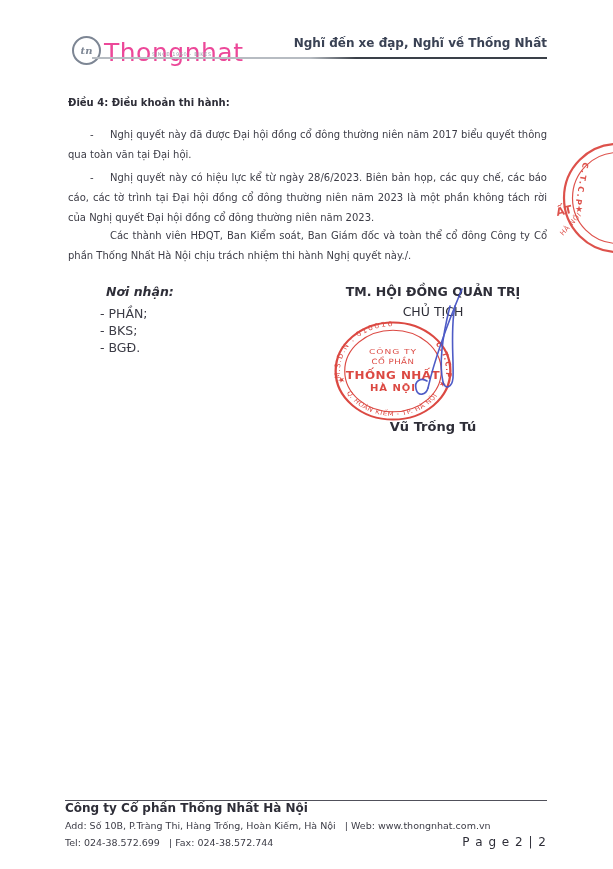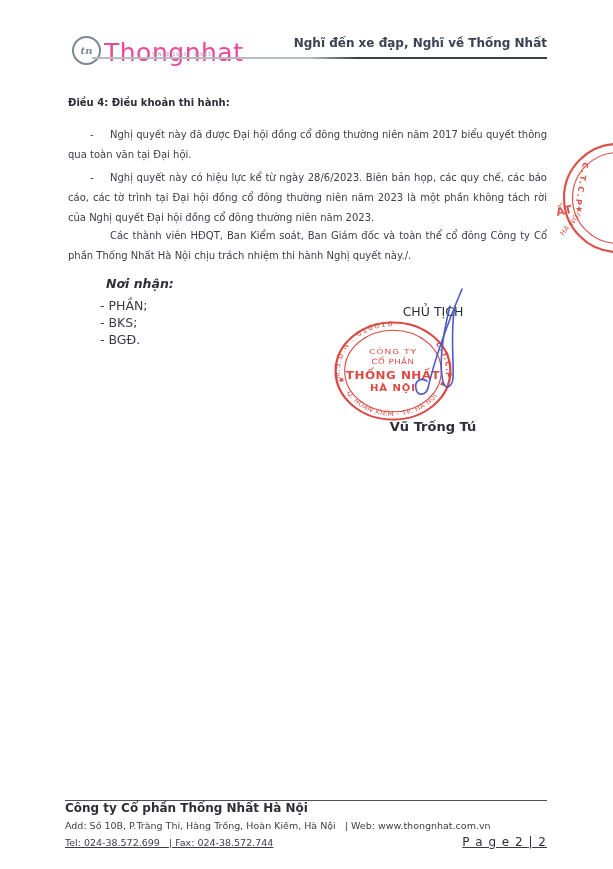--- a/index.html
+++ b/index.html
@@ -38,41 +38,41 @@
     position:absolute;left:68px;top:93px;width:479px;
     font-size:10px;line-height:20px;text-align:justify;
   }
   .doc-heading{font-weight:bold;color:#2e2e38;margin:0 0 12px 0;}
   .para{margin:0;text-indent:22px;}
   .para.p1{margin-bottom:3px;}
   .para.p2{margin-bottom:0;}
   .para.noDash{text-indent:42px;margin-top:-2px;}
   .dash{display:inline-block;width:4px;margin-right:16px;text-indent:0;}
   
-  .recipients{position:absolute;left:100px;top:276px;font-size:12.5px;}
+  .recipients{position:absolute;left:100px;top:284px;font-size:12.5px;}
   .recipients .label{font-weight:bold;font-style:italic;color:#2e2e38;margin-left:6px;margin-bottom:6px;}
   .recipients .item{line-height:17px;}
   
   .authority{position:absolute;left:330px;top:284px;width:206px;text-align:center;
     font-size:12.5px;font-weight:bold;color:#2e2e38;}
   .sign-title{position:absolute;left:330px;top:304px;width:206px;text-align:center;
     font-size:12.5px;font-weight:normal;color:#2e2e38;}
   .signer{position:absolute;left:363px;top:419px;width:140px;text-align:center;
     font-size:13px;font-weight:bold;color:#2e2e38;}
   .stamp-svg{position:absolute;left:328px;top:316px;width:130px;height:110px;opacity:.92;}
   .signature-svg{position:absolute;left:395px;top:283px;width:80px;height:125px;}
   
   .edge-stamp{position:absolute;right:0;top:142px;width:58px;height:112px;overflow:hidden;}
   .edge-stamp svg{position:absolute;left:0;top:0;opacity:.88;}
   
   .footer{position:absolute;left:65px;top:800px;width:482px;}
   .footer-rule{border-top:1.4px solid #50505a;width:100%;height:0;}
   .footer-company{font-size:12px;font-weight:bold;color:#2e2e38;margin-top:0;}
   .footer-line{font-size:9.5px;color:#3d3d47;margin-top:4.5px;white-space:pre;}
-  .footer-contact-row{display:flex;justify-content:space-between;align-items:baseline;margin-top:4.5px;text-decoration:underline;}
+  .footer-contact-row{display:flex;justify-content:space-between;align-items:baseline;margin-top:4.5px;}
   .footer-contact-row .footer-line{margin-top:0;}
   .page-number{font-size:12px;color:#2e2e38;white-space:pre;letter-spacing:1px;}
   .stamp-text{fill:#d93a33;}
 </style>
 </head>
 <body>
 
 <div class="page">
 
   <div class="emblem">
@@ -90,20 +90,21 @@
     <p class="para noDash"><span>Các thành viên HĐQT, Ban Kiểm soát, Ban Giám đốc và toàn thể cổ đông Công ty Cổ phần Thống Nhất Hà Nội chịu trách nhiệm thi hành Nghị quyết này./.</span></p>
   </div>
 
   <div class="recipients">
     <div class="label">Nơi nhận:</div>
     <div class="item">- PHẦN;</div>
     <div class="item">- BKS;</div>
     <div class="item">- BGĐ.</div>
   </div>
 
+  <div class="authority">TM. HỘI ĐỒNG QUẢN TRỊ</div>
   <div class="sign-title">CHỦ TỊCH</div>
 
   <svg class="stamp-svg" viewBox="0 0 136 136" preserveAspectRatio="none">
     <circle cx="68" cy="68" r="60" fill="none" stroke="#d93a33" stroke-width="2.4"></circle>
     <circle cx="68" cy="68" r="50.5" fill="none" stroke="#d93a33" stroke-width="1.2"></circle>
     <defs>
       <path id="arcCW" d="M 68,12.5 A 55.5,55.5 0 0 1 68,123.5 A 55.5,55.5 0 0 1 68,12.5" fill="none"></path>
       <path id="arcCCW" d="M 12.5,68 A 55.5,55.5 0 0 0 123.5,68" fill="none"></path>
     </defs>
     <text class="stamp-text" font-size="8.2" letter-spacing="1.6">

